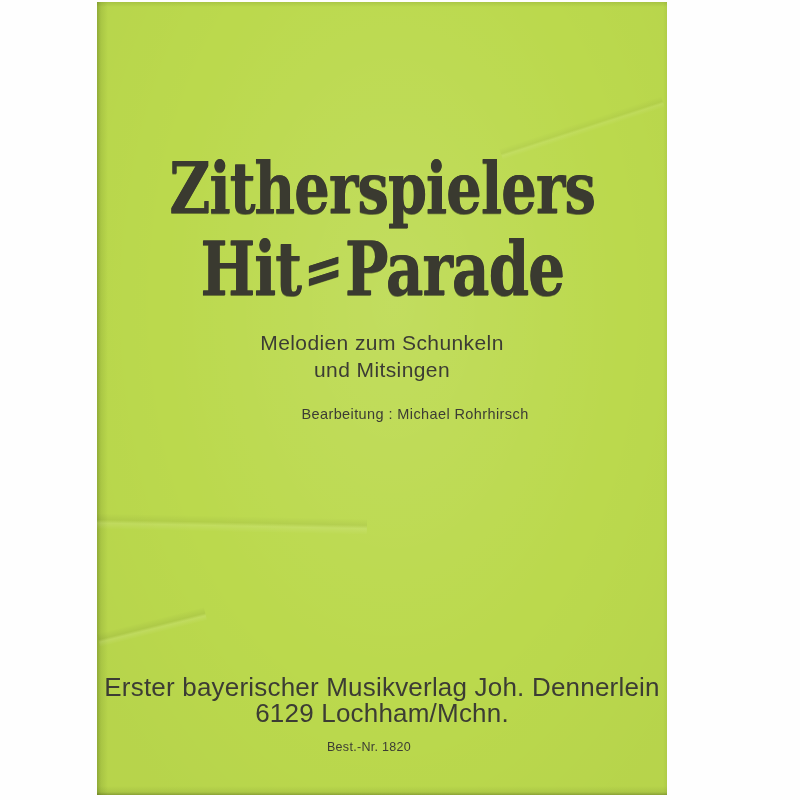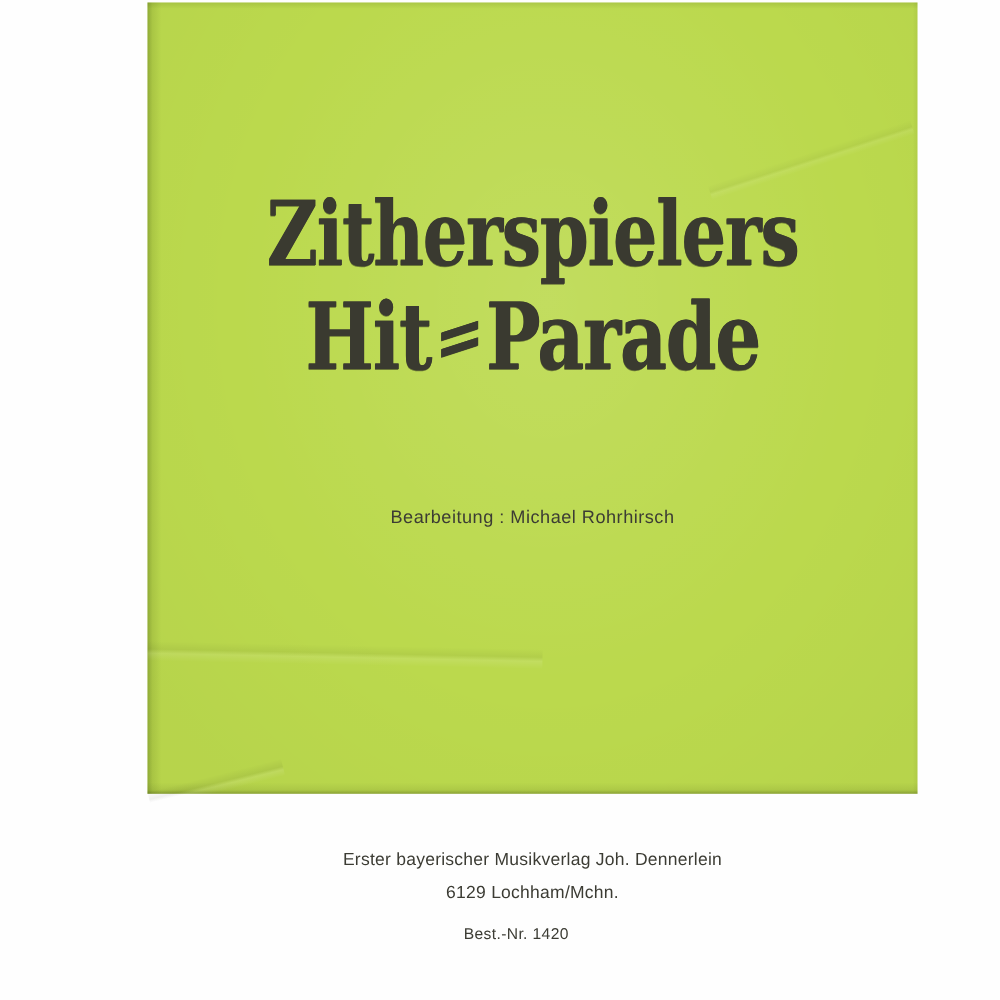--- a/index.html
+++ b/index.html
@@ -8,32 +8,31 @@
     width: 800px;
     height: 800px;
     overflow: hidden;
     font-family: "Liberation Sans", sans-serif;
   }
   body { background: #fefefe; position: relative; }
 
   
   .cover {
     position: absolute;
-    left: 118px;
+    left: 97px;
     top: 2px;
     width: 570px;
-    height: 633px;
+    height: 793px;
     background:
       radial-gradient(ellipse at 52% 38%, rgba(255,255,255,0.10) 0%, rgba(255,255,255,0) 55%, rgba(0,0,0,0.025) 90%),
       linear-gradient(to right, rgba(40,60,0,0.28) 0px, rgba(40,60,0,0.10) 4px, rgba(40,60,0,0) 11px),
       linear-gradient(to top, rgba(30,40,0,0.30) 0px, rgba(30,40,0,0.08) 3px, rgba(30,40,0,0) 9px),
       linear-gradient(to bottom, rgba(40,60,0,0.12) 0px, rgba(40,60,0,0) 5px),
       linear-gradient(to left, rgba(40,60,0,0.06) 0px, rgba(40,60,0,0) 4px),
       var(--paper-green, #bbd94d);
-    padding-left: 46px;
   }
 
   .crease { position: absolute; pointer-events: none; }
   .crease-mid {
     left: 0; right: 300px; top: 514px; height: 16px;
     background: linear-gradient(to bottom, rgba(0,0,0,0) 0%, rgba(0,0,0,0.05) 40%, rgba(255,255,255,0.10) 62%, rgba(0,0,0,0) 100%);
     transform: rotate(1.2deg);
   }
   .crease-left {
     left: 0; top: 618px; width: 110px; height: 14px;
@@ -70,43 +69,47 @@
     font-size: 0.8em;
   }
 
   .textblock {
     position: absolute;
     left: 0; width: 100%;
     text-align: center;
     color: var(--ink-sans, #3c3c34);
   }
   .subtitle { top: 327px; font-size: 21px; line-height: 27px; letter-spacing: 0.4px; }
-  .credits  { top: 401px; font-size: 14.5px; line-height: 22px; letter-spacing: 0.4px; }
-  .publisher{ top: 672px; font-size: 14px; line-height: 26px; letter-spacing: 0.2px; }
+  .credits  { top: 401px; font-size: 14.5px; line-height: 22px; letter-spacing: 0.4px; margin-left: 33px; }
+  .publisher{ top: 672px; font-size: 26px; line-height: 26px; letter-spacing: 0.2px; }
   .ordernr  { top: 738px; font-size: 12.5px; letter-spacing: 0.3px; transform: translateX(-13px); }
 </style>
 </head>
 <body style="background: rgb(254, 254, 254);">
 
 <div class="cover">
 
   <div class="crease crease-mid"></div>
   <div class="crease crease-left"></div>
   <div class="crease crease-topright"></div>
 
   <h1 class="title">
     <span class="title-line1">Zitherspielers</span>
     <span class="title-line2"><span>Hit</span><span class="title-sep">=</span><span>Parade</span></span>
   </h1>
 
+  <div class="textblock subtitle">
+    <div>Melodien zum Schunkeln</div>
+    <div>und Mitsingen</div>
+  </div>
 
   <div class="textblock credits">
     <div>Bearbeitung : Michael Rohrhirsch</div>
   </div>
 
   <div class="textblock publisher">
     <div>Erster bayerischer Musikverlag Joh. Dennerlein</div>
     <div>6129 Lochham/Mchn.</div>
   </div>
 
-  <div class="textblock ordernr">Best.-Nr. 1420</div>
+  <div class="textblock ordernr">Best.-Nr. 1820</div>
 
 </div>
 
 </body></html>

